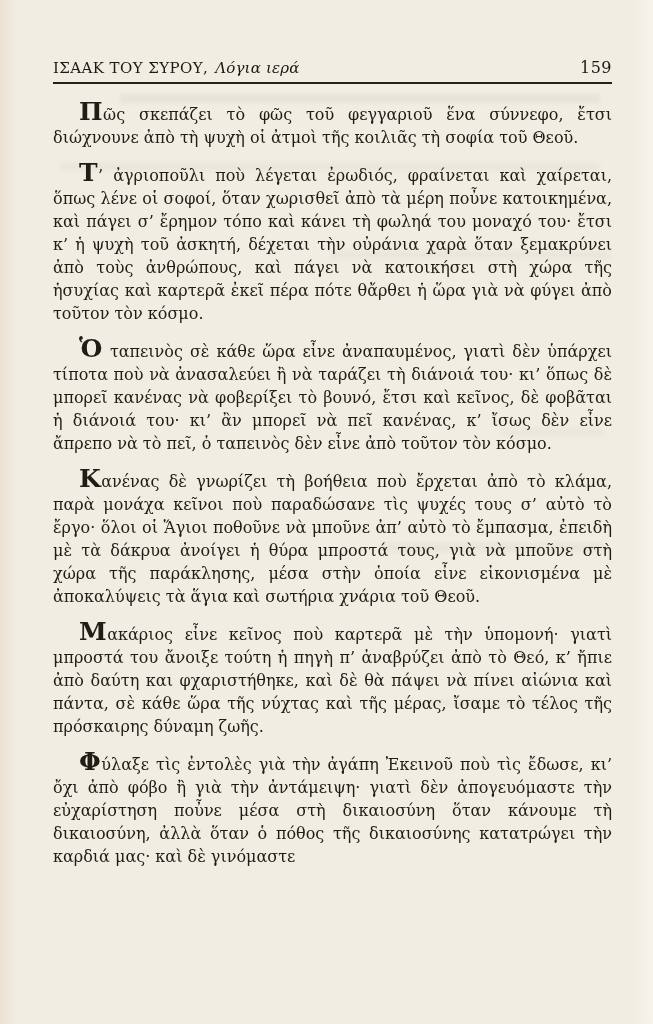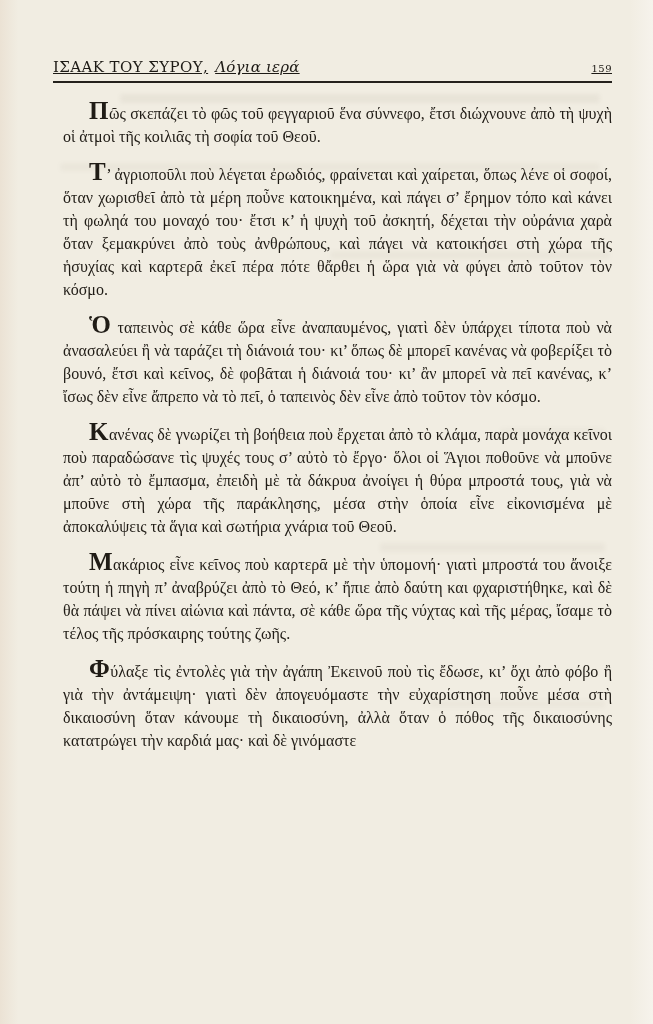--- a/index.html
+++ b/index.html
@@ -22,49 +22,47 @@
     padding: 58px 41px 0 53px;
   }
   
   .page-header {
     display: flex;
     justify-content: space-between;
     align-items: baseline;
     border-bottom: 2px solid #24211c;
     padding-bottom: 5px;
     margin-bottom: 15px;
-    text-decoration: underline;
   }
   .header-left {
     font-size: 15px;
     letter-spacing: 0.4px;
     white-space: nowrap;
   }
   .work-title {
     font-style: italic;
     letter-spacing: 0.2px;
     margin-left: 7px;
   }
   .page-number {
-    font-size: 10px;
+    font-size: 16px;
     letter-spacing: 0.5px;
   }
   
   .text-block {
     position: relative;
     z-index: 2;
   }
   p.para {
-    margin: 0 0 11px 10px;
+    margin: 0 0 11px 0;
     font-size: 16px;
     line-height: 23px;
     text-align: justify;
     text-indent: 26px;
     color: #201c16;
-    font-family: Liberation Serif, serif;
   }
   p.para .initial {
     font-size: 25px;
     font-weight: bold;
     line-height: 1;
     letter-spacing: 0.5px;
   }
   
   .ghost {
     position: absolute;
@@ -97,21 +95,21 @@
   <div class="text-block">
     <p class="para"><span class="initial">Π</span><span>ῶς σκεπάζει τὸ φῶς τοῦ φεγγαριοῦ ἕνα σύννεφο, ἔτσι διώχνουνε ἀπὸ τὴ ψυχὴ οἱ ἀτμοὶ τῆς κοιλιᾶς τὴ σοφία τοῦ Θεοῦ.</span></p>
 
 
     <p class="para"><span class="initial">Τ</span><span>’ ἀγριοποῦλι ποὺ λέγεται ἐρωδιός, φραίνεται καὶ χαίρεται, ὅπως λένε οἱ σοφοί, ὅταν χωρισθεῖ ἀπὸ τὰ μέρη ποὖνε κατοικημένα, καὶ πάγει σ’ ἔρημον τόπο καὶ κάνει τὴ φωληά του μοναχό του· ἔτσι κ’ ἡ ψυχὴ τοῦ ἀσκητή, δέχεται τὴν οὐράνια χαρὰ ὅταν ξεμακρύνει ἀπὸ τοὺς ἀνθρώπους, καὶ πάγει νὰ κατοικήσει στὴ χώρα τῆς ἡσυχίας καὶ καρτερᾶ ἐκεῖ πέρα πότε θἄρθει ἡ ὥρα γιὰ νὰ φύγει ἀπὸ τοῦτον τὸν κόσμο.</span></p>
 
     <p class="para"><span class="initial">Ὁ</span><span> ταπεινὸς σὲ κάθε ὥρα εἶνε ἀναπαυμένος, γιατὶ δὲν ὑπάρχει τίποτα ποὺ νὰ ἀνασαλεύει ἢ νὰ ταράζει τὴ διάνοιά του· κι’ ὅπως δὲ μπορεῖ κανένας νὰ φοβερίξει τὸ βουνό, ἔτσι καὶ κεῖνος, δὲ φοβᾶται ἡ διάνοιά του· κι’ ἂν μπορεῖ νὰ πεῖ κανένας, κ’ ἴσως δὲν εἶνε ἄπρεπο νὰ τὸ πεῖ, ὁ ταπεινὸς δὲν εἶνε ἀπὸ τοῦτον τὸν κόσμο.</span></p>
 
     <p class="para"><span class="initial">Κ</span><span>ανένας δὲ γνωρίζει τὴ βοήθεια ποὺ ἔρχεται ἀπὸ τὸ κλάμα, παρὰ μονάχα κεῖνοι ποὺ παραδώσανε τὶς ψυχές τους σ’ αὐτὸ τὸ ἔργο· ὅλοι οἱ Ἅγιοι ποθοῦνε νὰ μποῦνε ἀπ’ αὐτὸ τὸ ἔμπασμα, ἐπειδὴ μὲ τὰ δάκρυα ἀνοίγει ἡ θύρα μπροστά τους, γιὰ νὰ μποῦνε στὴ χώρα τῆς παράκλησης, μέσα στὴν ὁποία εἶνε εἰκονισμένα μὲ ἀποκαλύψεις τὰ ἅγια καὶ σωτήρια χνάρια τοῦ Θεοῦ.</span></p>
 
-    <p class="para"><span class="initial">Μ</span><span>ακάριος εἶνε κεῖνος ποὺ καρτερᾶ μὲ τὴν ὑπομονή· γιατὶ μπροστά του ἄνοιξε τούτη ἡ πηγὴ π’ ἀναβρύζει ἀπὸ τὸ Θεό, κ’ ἤπιε ἀπὸ δαύτη και φχαριστήθηκε, καὶ δὲ θὰ πάψει νὰ πίνει αἰώνια καὶ πάντα, σὲ κάθε ὥρα τῆς νύχτας καὶ τῆς μέρας, ἴσαμε τὸ τέλος τῆς πρόσκαιρης τούτης ζωῆς.</span></p>
+    <p class="para"><span class="initial">Μ</span><span>ακάριος εἶνε κεῖνος ποὺ καρτερᾶ μὲ τὴν ὑπομονή· γιατὶ μπροστά του ἄνοιξε τούτη ἡ πηγὴ π’ ἀναβρύζει ἀπὸ τὸ Θεό, κ’ ἤπιε ἀπὸ δαύτη και φχαριστήθηκε, καὶ δὲ θὰ πάψει νὰ πίνει αἰώνια καὶ πάντα, σὲ κάθε ὥρα τῆς νύχτας καὶ τῆς μέρας, ἴσαμε τὸ τέλος τῆς πρόσκαιρης δύναμη ζωῆς.</span></p>
 
 
     <p class="para"><span class="initial">Φ</span><span>ύλαξε τὶς ἐντολὲς γιὰ τὴν ἀγάπη Ἐκεινοῦ ποὺ τὶς ἔδωσε, κι’ ὄχι ἀπὸ φόβο ἢ γιὰ τὴν ἀντάμειψη· γιατὶ δὲν ἀπογευόμαστε τὴν εὐχαρίστηση ποὖνε μέσα στὴ δικαιοσύνη ὅταν κάνουμε τὴ δικαιοσύνη, ἀλλὰ ὅταν ὁ πόθος τῆς δικαιοσύνης κατατρώγει τὴν καρδιά μας· καὶ δὲ γινόμαστε</span></p>
   </div>
 
   <div class="ghost g1"></div>
   <div class="ghost g2"></div>
   <div class="ghost g3"></div>
   <div class="ghost g4"></div>
   <div class="ghost g5"></div>

